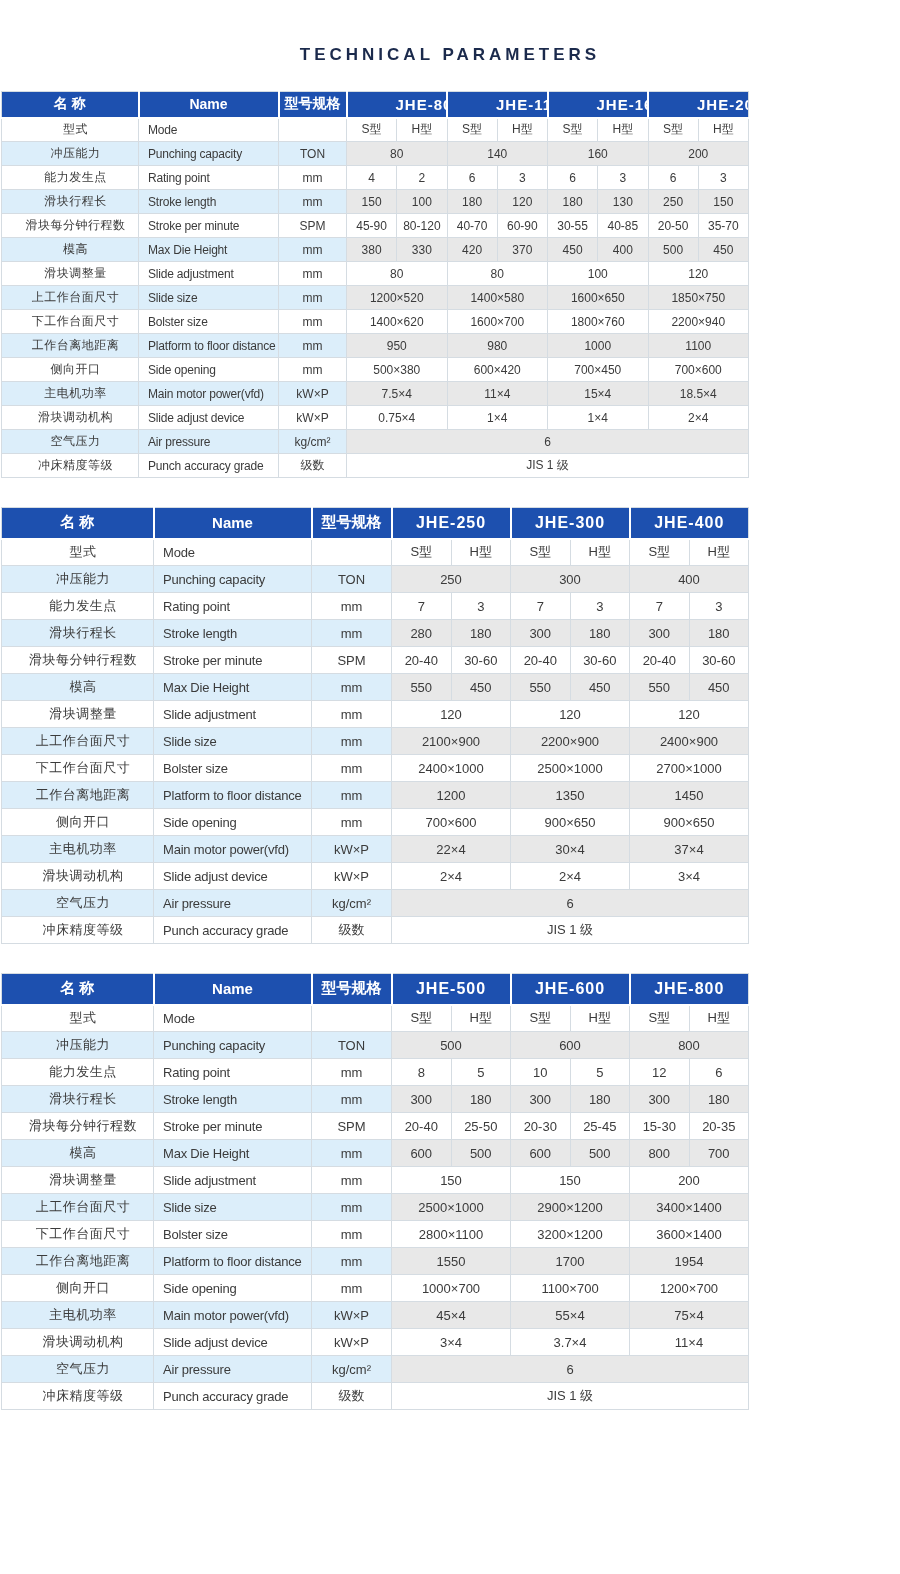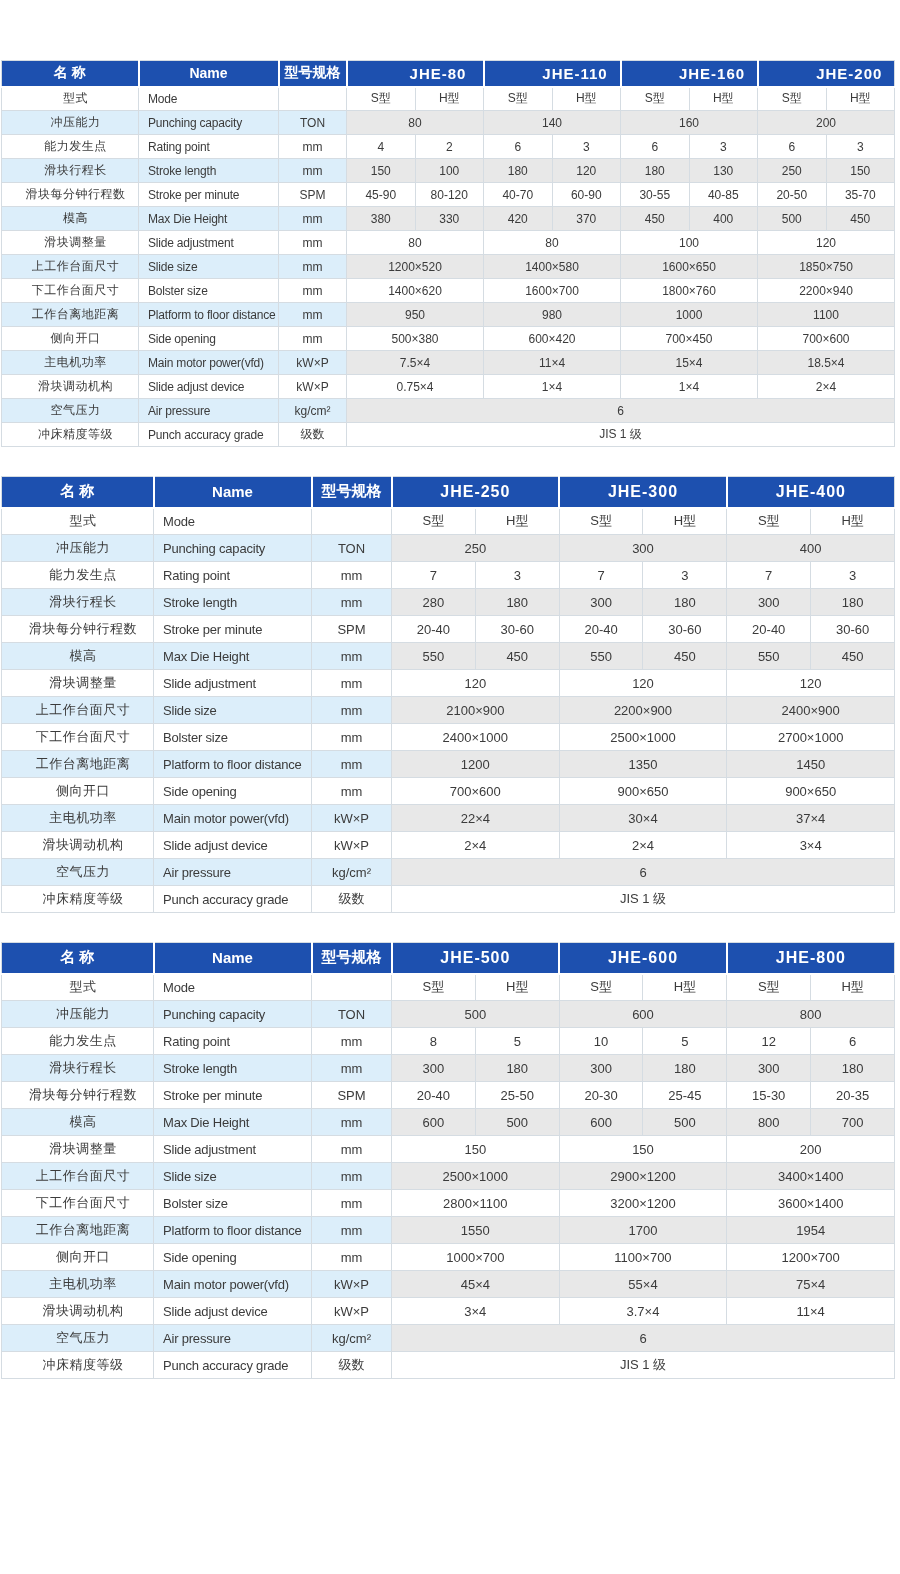--- a/index.html
+++ b/index.html
@@ -22,21 +22,21 @@
     text-align:center;font-size:46px;font-weight:900;color:var(--navy);
     margin:0;letter-spacing:4px;line-height:1.2;
   }
   .subtitle{
     text-align:center;font-size:17px;font-weight:600;color:var(--navy);
     letter-spacing:4px;margin-top:11px;
   }
   .tbl-wrap{margin-top:26px;}
   .tbl-wrap + .tbl-wrap{margin-top:29px;}
   table.spec{
-    border-collapse:collapse;width:894px;table-layout:fixed;
+    border-collapse:collapse;width:748px;table-layout:fixed;
     border:1px solid var(--border);
   }
   .spec td,.spec th{
     border:1px solid var(--border);
     text-align:center;vertical-align:middle;
     padding:0 2px;font-weight:400;color:var(--ink);
     overflow:hidden;white-space:nowrap;
   }
   .spec thead th{
     background:var(--blue);color:#fff;font-weight:700;
@@ -53,20 +53,21 @@
   .spec.t2 thead th.model{font-size:16px;}
   .spec td.cn{text-align:center;padding-left:13px;letter-spacing:0.5px;}
   .spec td.en{text-align:left;padding-left:9px;letter-spacing:-0.2px;}
   .spec tr.rowT td.lab{background:var(--tintBlue);}
   .spec tr.rowT td.val{background:var(--tintGray);}
 </style>
 </head>
 <body>
 
 <div class="page">
+  <div class="subtitle">TECHNICAL PARAMETERS</div>
   <div class="tbl-wrap">
       <table class="spec t1">
         <colgroup>
           <col style="width: 137px;">
           <col style="width: 140px;">
           <col style="width: 68px;">
           <col>
           <col>
           <col>
           <col>

